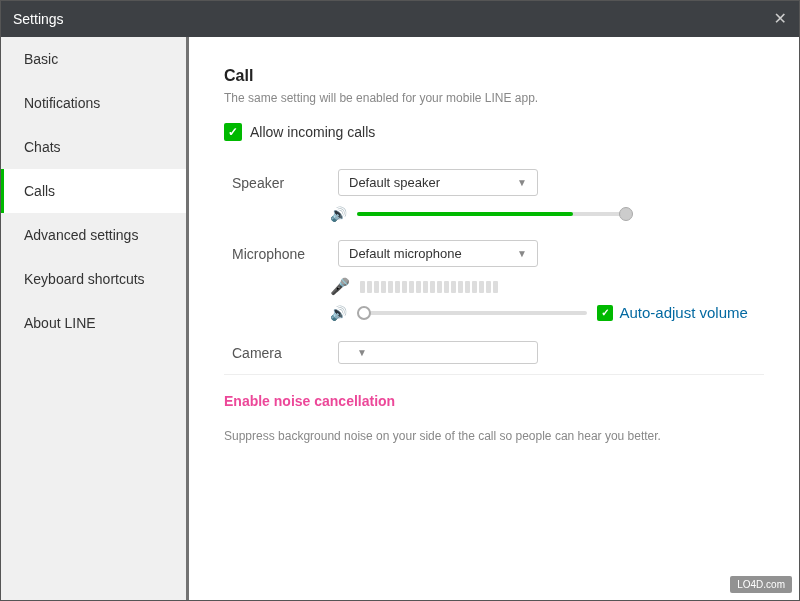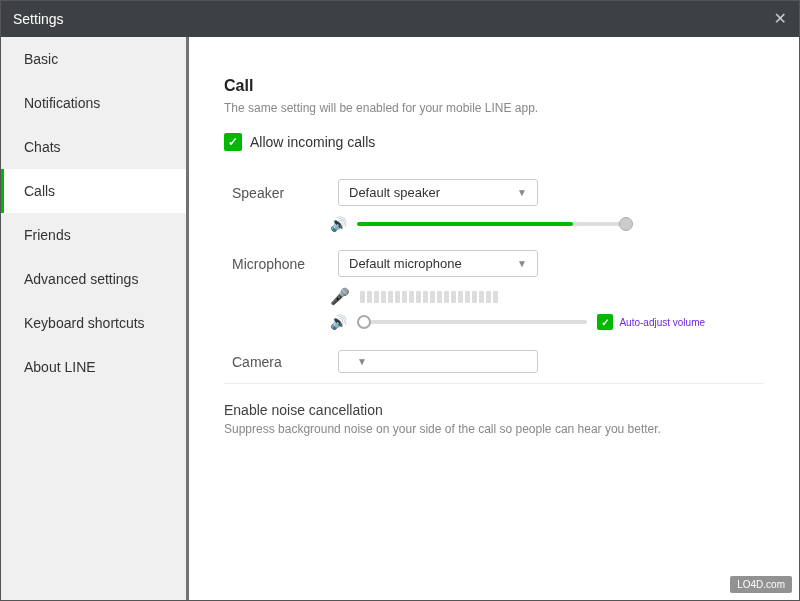--- a/index.html
+++ b/index.html
@@ -54,21 +54,21 @@
       background: #fff;
       border-left: 3px solid #00b900;
       color: #333;
       font-weight: 500;
     }
 
     
     .main-content {
       flex: 1;
       background: #fff;
-      padding: 40px 35px;
+      padding: 30px 35px;
       overflow-y: auto;
     }
 
     .section-title {
       font-size: 16px;
       font-weight: 600;
       color: #222;
       margin-bottom: 6px;
     }
     .section-subtitle {
@@ -229,30 +229,30 @@
       align-items: center;
       justify-content: center;
       flex-shrink: 0;
     }
     .checkbox-green-small::after {
       content: '✓';
       color: #fff;
       font-size: 10px;
       font-weight: bold;
     }
-    .auto-adjust-label { color: #6d28d9; font-size: 10px; }
+    .auto-adjust-label { color: #0369a1; font-size: 15px; }
 
     .divider { height: 1px; background: #eee; margin: 6px 0 18px 0; }
 
     
     .noise-title {
       font-size: 14px;
-      font-weight: 400;
-      color: #404040;
-      margin-bottom: 4px;
+      font-weight: 700;
+      color: #ec4899;
+      margin-bottom: 20px;
     }
     .noise-subtitle {
       font-size: 12px;
       color: #888;
     }
 
     
     .watermark {
       position: absolute;
       bottom: 8px;
@@ -291,23 +291,20 @@
         <div class="sidebar-item">
           <span>Notifications</span>
         </div>
         <div class="sidebar-item">
           <span>Chats</span>
         </div>
         <div class="sidebar-item active">
           <span>Calls</span>
         </div>
         <div class="sidebar-item">
-          <span>Friends</span>
-        </div>
-        <div class="sidebar-item">
           <span>Advanced settings</span>
         </div>
         <div class="sidebar-item">
           <span>Keyboard shortcuts</span>
         </div>
         <div class="sidebar-item">
           <span>About LINE</span>
         </div>
       </div>
 

